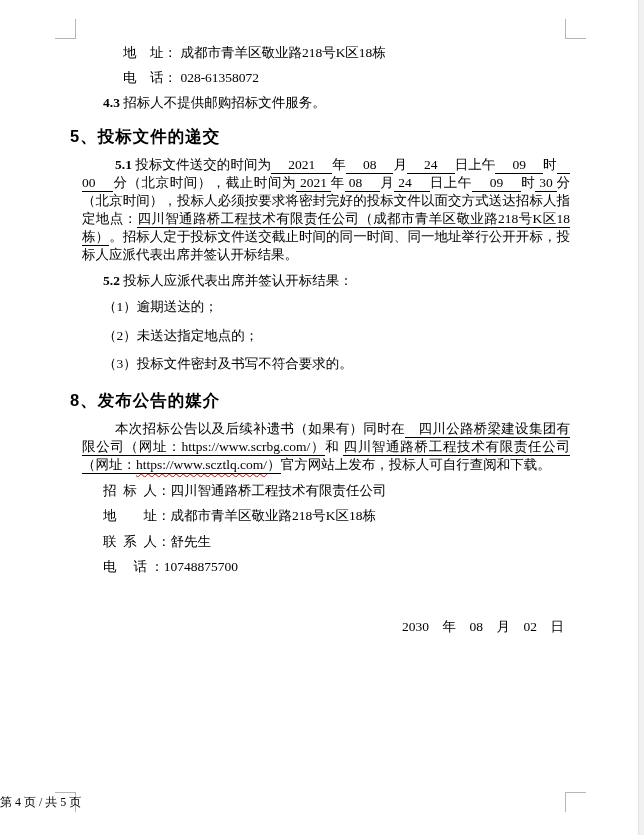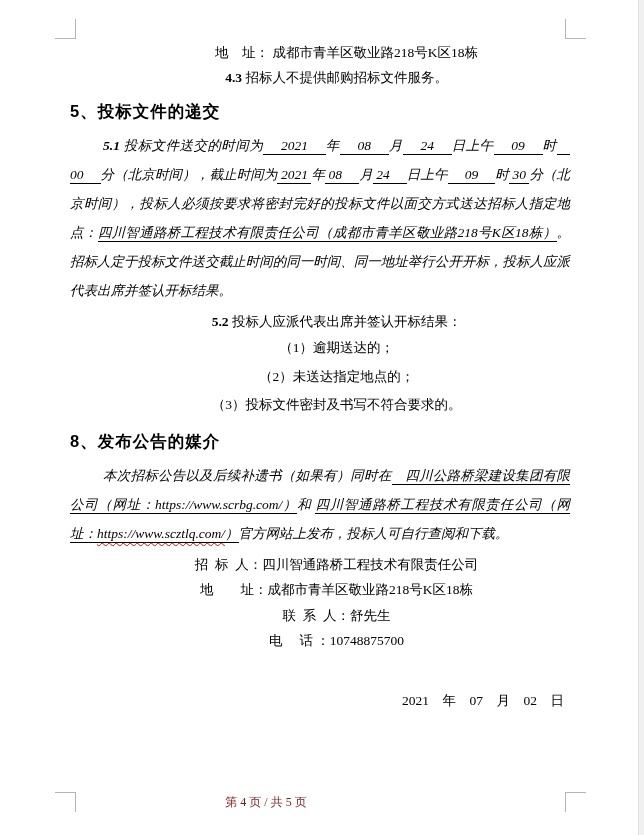--- a/index.html
+++ b/index.html
@@ -20,76 +20,76 @@
   .mark{position:absolute;width:20px;height:19px;}
   .mark.tl{left:55px;top:19px;border-right:1px solid #b5b5b5;border-bottom:1px solid #b5b5b5;}
   .mark.tr{left:565px;top:19px;border-left:1px solid #b5b5b5;border-bottom:1px solid #b5b5b5;}
   .mark.bl{left:55px;top:792px;border-right:1px solid #b5b5b5;border-top:1px solid #b5b5b5;}
   .mark.br{left:565px;top:792px;border-left:1px solid #b5b5b5;border-top:1px solid #b5b5b5;}
 
   #content{
     position:absolute;left:70px;top:40px;width:500px;
     font-size:13.5px;line-height:25px;
   }
-  .row{white-space:pre-wrap;text-align:center;}
+  .row{white-space:pre-wrap;}
   .indent1{padding-left:53px;}   
   .indent2{padding-left:33px;}   
   .lbl{white-space:pre-wrap;}
   .val{white-space:pre-wrap;}
   .b{font-weight:bold;}
   h2.sec{
     font-size:16.5px;line-height:30px;font-weight:bold;
     margin:6px 0 5px 0;letter-spacing:1px;
     font-family:Liberation Sans, sans-serif;
   }
   p.body{
-    margin:3px 0 4px 0;
+    margin:3px 0 4px 12px;
     text-align:justify;
-    line-height:29px;
-    font-style:italic;
+    line-height:18px;
   }
   p.body .lead{padding-left:33px;}
   .media-p{line-height:28px;margin:4px 0 6px 0;}
   .u{border-bottom:1px solid #000;padding-bottom:1px;}
   .wavy{
     text-decoration:underline wavy #cc1100;
     text-decoration-thickness:1px;
     text-underline-offset:4px;
   }
   .list-row{line-height:28.5px;}
   .contact-row{line-height:25.5px;}
   .date-row{
     margin-top:34px;
     text-align:right;
     padding-right:6px;
     line-height:25px;
     white-space:pre-wrap;
   }
   .footer{
     position:absolute;left:0;top:793px;width:532px;
-    text-align:center;color:#7f1d1d;
+    color:#000000;
     font-size:12px;line-height:18px;
     white-space:pre-wrap;
   }
 </style>
 </head>
 <body>
 
 <div id="page">
 
   <div class="edge-strip"></div>
 
   <div class="mark tl"></div>
   <div class="mark tr"></div>
   <div class="mark bl"></div>
   <div class="mark br"></div>
 
   <div id="content">
 
     <div class="row indent1"><span class="lbl">地　址： </span><span class="val">成都市青羊区敬业路218号K区18栋</span></div>
+    <div class="row indent1"><span class="lbl">电　话： </span><span class="val">028-61358072</span></div>
 
     <div class="row indent2"><span class="b">4.3</span><span> 招标人不提供邮购招标文件服务。</span></div>
 
     <h2 class="sec">5、投标文件的递交</h2>
 
     <p class="body"><span class="lead b">5.1</span><span><span class=""> 投标文件送交的时间为</span><span class="u">　 2021 　</span><span class="">年</span><span class="u">　 08 　</span><span class="">月</span><span class="u">　 24 　</span><span class="">日上午</span><span class="u">　 09 　</span><span class="">时</span><span class="u">　 00 　</span><span class="">分（北京时间），截止时间为</span><span class="u"> 2021 </span><span class="">年</span><span class="u"> 08 　</span><span class="">月</span><span class="u"> 24 　</span><span class="">日上午</span><span class="u">　 09 　</span><span class="">时</span><span class="u"> 30 </span><span class="">分（北京时间），投标人必须按要求将密封完好的投标文件以面交方式送达招标人指定地点：</span><span class="u">四川智通路桥工程技术有限责任公司（成都市青羊区敬业路218号K区18栋）</span><span class="">。招标人定于投标文件送交截止时间的同一时间、同一地址举行公开开标，投标人应派代表出席并签认开标结果。</span></span></p>
 
     <div class="row indent2"><span class="b">5.2</span><span> 投标人应派代表出席并签认开标结果：</span></div>
 
     <div class="row indent2 list-row">（1）逾期送达的；</div>
@@ -99,19 +99,19 @@
     <h2 class="sec">8、发布公告的媒介</h2>
 
     <p class="body media-p"><span class="lead"></span><span><span class="">本次招标公告以及后续补遗书（如果有）同时在</span><span class="u">　四川公路桥梁建设集团有限公司（网址：https://www.scrbg.com/）</span><span class="">和 </span><span class="u">四川智通路桥工程技术有限责任公司（网址：</span><span class="u wavy">https://www.scztlq.com/</span><span class="u">）</span><span class="">官方网站上发布，投标人可自行查阅和下载。</span></span></p>
 
 
     <div class="row indent2 contact-row"><span class="lbl">招  标  人：</span><span class="val">四川智通路桥工程技术有限责任公司</span></div>
     <div class="row indent2 contact-row"><span class="lbl">地　　址：</span><span class="val">成都市青羊区敬业路218号K区18栋</span></div>
     <div class="row indent2 contact-row"><span class="lbl">联  系  人：</span><span class="val">舒先生</span></div>
     <div class="row indent2 contact-row"><span class="lbl">电　 话 ：</span><span class="val">10748875700</span></div>
 
-    <div class="date-row">2021　年　07　月　02　日</div>
+    <div class="date-row">2030　年　08　月　02　日</div>
 
   </div>
 
   <div class="footer">第 4 页 / 共 5 页</div>
 
 </div>
 
 </body></html>

